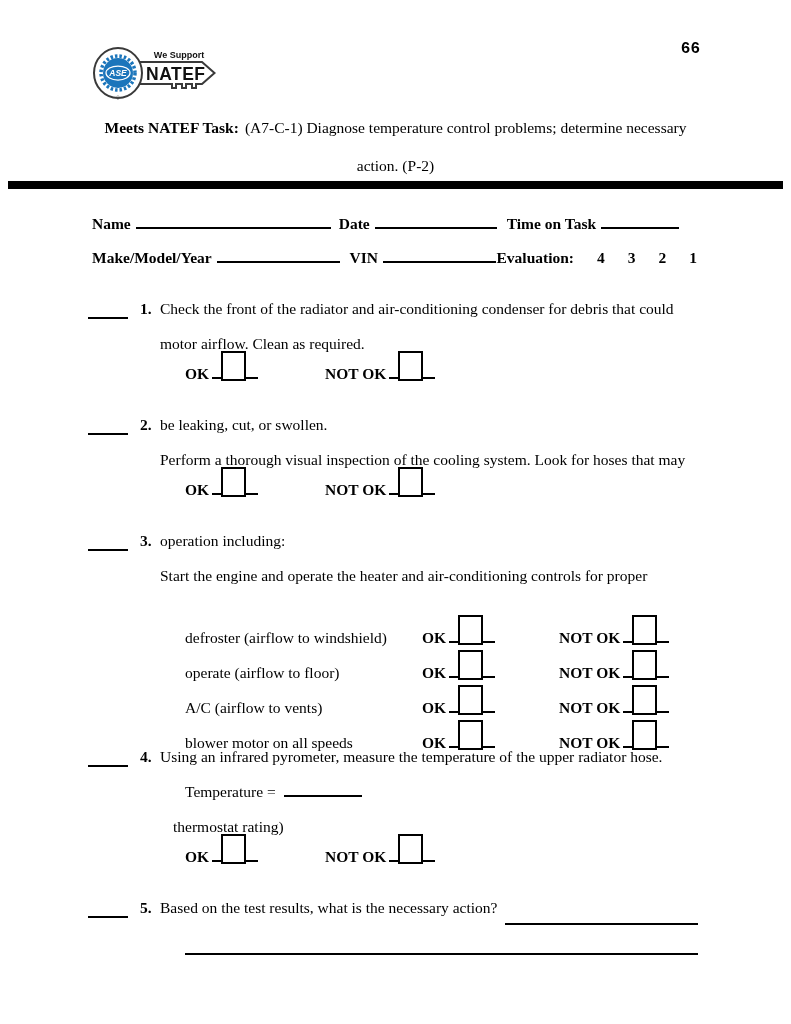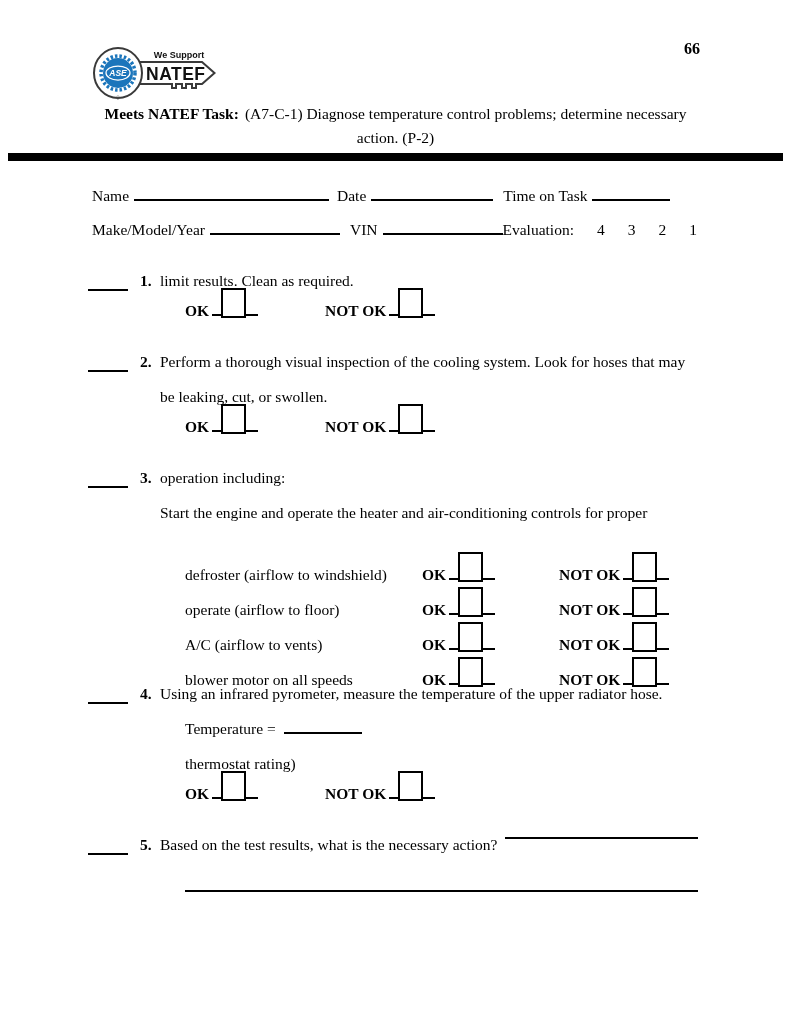--- a/index.html
+++ b/index.html
@@ -3,28 +3,28 @@
 <meta charset="utf-8">
 <style>
   html,body { margin:0; padding:0; background:#ffffff; }
   .page {
     position:relative; width:791px; height:1024px; background:#fff;
     font-family:"Liberation Serif", serif; color:#000; overflow:hidden;
   }
   
   .header { position:relative; height:100px; }
   .logo { position:absolute; left:90px; top:44px; }
-  .page-num { position:absolute; right:91px; top:40px; font-weight:bold; font-size:16px; }
+  .page-num { position:absolute; right:91px; top:40px; font-weight:bold; font-size:16px;font-family:Liberation Mono, monospace; }
   
   .title { margin:10px 0 0; text-align:center; font-size:29px; font-weight:bold; letter-spacing:0.2px; }
-  .task { text-align:center; font-size:15.5px; line-height:21px; margin-top:3px; }
+  .task { text-align:center; font-size:15.5px; line-height:21px; margin-top:17px; }
   .task .lbl { font-weight:bold; margin-right:6px; }
   .bar { height:8px; background:#000; margin:5px 8px 0 8px; }
   
-  .fieldrow { display:flex; align-items:center; margin:0 94px 0 92px; font-size:15.5px; font-weight:normal; }
+  .fieldrow { display:flex; align-items:center; margin:0 94px 0 92px; font-size:15.5px; font-weight:bold; }
   .fieldrow.r1 { margin-top:26px; }
   .fieldrow.r2 { margin-top:16px; }
   .fline { border-bottom:2px solid #000; height:12px; align-self:baseline; margin-left:5px; }
   .w195{width:195px}.w122{width:122px}.w78{width:78px}.w130{width:130px}.w120{width:120px}
   .ml8{margin-left:8px}.ml10{margin-left:10px}.ml12{}
   .score { margin-left:23px; }
   
   .items { margin-left:88px; margin-top:24px; font-size:15.5px; }
   .item { display:grid; grid-template-columns:40px 32px 538px; margin-bottom:6px; }
   .score-blank { width:40px; height:26px; border-bottom:2px solid #000; align-self:start; }
@@ -33,22 +33,22 @@
   .okrow { margin-left:25px; display:flex; align-items:baseline; height:40px; padding-top:4px; box-sizing:border-box; font-weight:bold; }
   .okcell { width:140px; display:flex; align-items:baseline; }
   .cbline { position:relative; width:46px; height:10px; border-bottom:2px solid #000; margin-left:3px; }
   .cbox { position:absolute; left:9px; bottom:-4px; width:21px; height:26px; border:2px solid #000; background:#fff; }
   .subrow { margin-left:25px; display:flex; align-items:baseline; height:35px; }
   .sublabel { width:237px; white-space:nowrap;margin-top:36px; }
   .subcell { width:137px; display:flex; align-items:baseline; font-weight:bold; }
   .subcell.last { width:auto; }
   .temp-row { margin-left:25px; display:flex; align-items:baseline; line-height:35px; white-space:nowrap; }
   .temp-blank { width:78px; height:10px; border-bottom:2px solid #000; margin:0 8px; }
-  .thermo { margin-left:25px; line-height:35px; }
-  .q5row { display:flex; align-items:flex-start; line-height:35px; white-space:nowrap; }
+  .thermo { margin-left:13px; line-height:35px; }
+  .q5row { display:flex; align-items:flex-end; line-height:35px; white-space:nowrap; }
   .fill-line { flex:1; height:10px; border-bottom:2px solid #000; margin-left:8px; }
   .q5line2 { margin-left:25px; width:513px; height:28px; border-bottom:2px solid #000; }
   
   .logo text { font-family:"Liberation Sans", sans-serif; }
 </style>
 </head>
 <body>
 
 <div class="page">
 
@@ -99,21 +99,22 @@
     <span class="score">2</span>
     <span class="score">1</span>
   </div>
 
   <div class="items">
 
     <div class="item">
       <span class="score-blank"></span>
       <span class="item-num">1.</span>
       <div class="item-body">
-        <div class="tline">limit results.  Clean as required.</div>
+        <div class="tline">Check the front of the radiator and air-conditioning condenser for debris that could</div>
+        <div class="tline">motor airflow.  Clean as required.</div>
         <div class="okrow">
           <span class="okcell">
             <span>OK</span>
             <span class="cbline">
                 <span class="cbox"></span>
               </span>
           </span>
           <span class="okcell">
             <span>NOT OK</span>
             <span class="cbline">
@@ -121,22 +122,22 @@
               </span>
           </span>
         </div>
       </div>
     </div>
 
     <div class="item">
       <span class="score-blank"></span>
       <span class="item-num">2.</span>
       <div class="item-body">
+        <div class="tline">be leaking, cut, or swollen.</div>
         <div class="tline">Perform a thorough visual inspection of the cooling system.  Look for hoses that may</div>
-        <div class="tline">be leaking, cut, or swollen.</div>
         <div class="okrow">
           <span class="okcell">
             <span>OK</span>
             <span class="cbline">
                 <span class="cbox"></span>
               </span>
           </span>
           <span class="okcell">
             <span>NOT OK</span>
             <span class="cbline">

